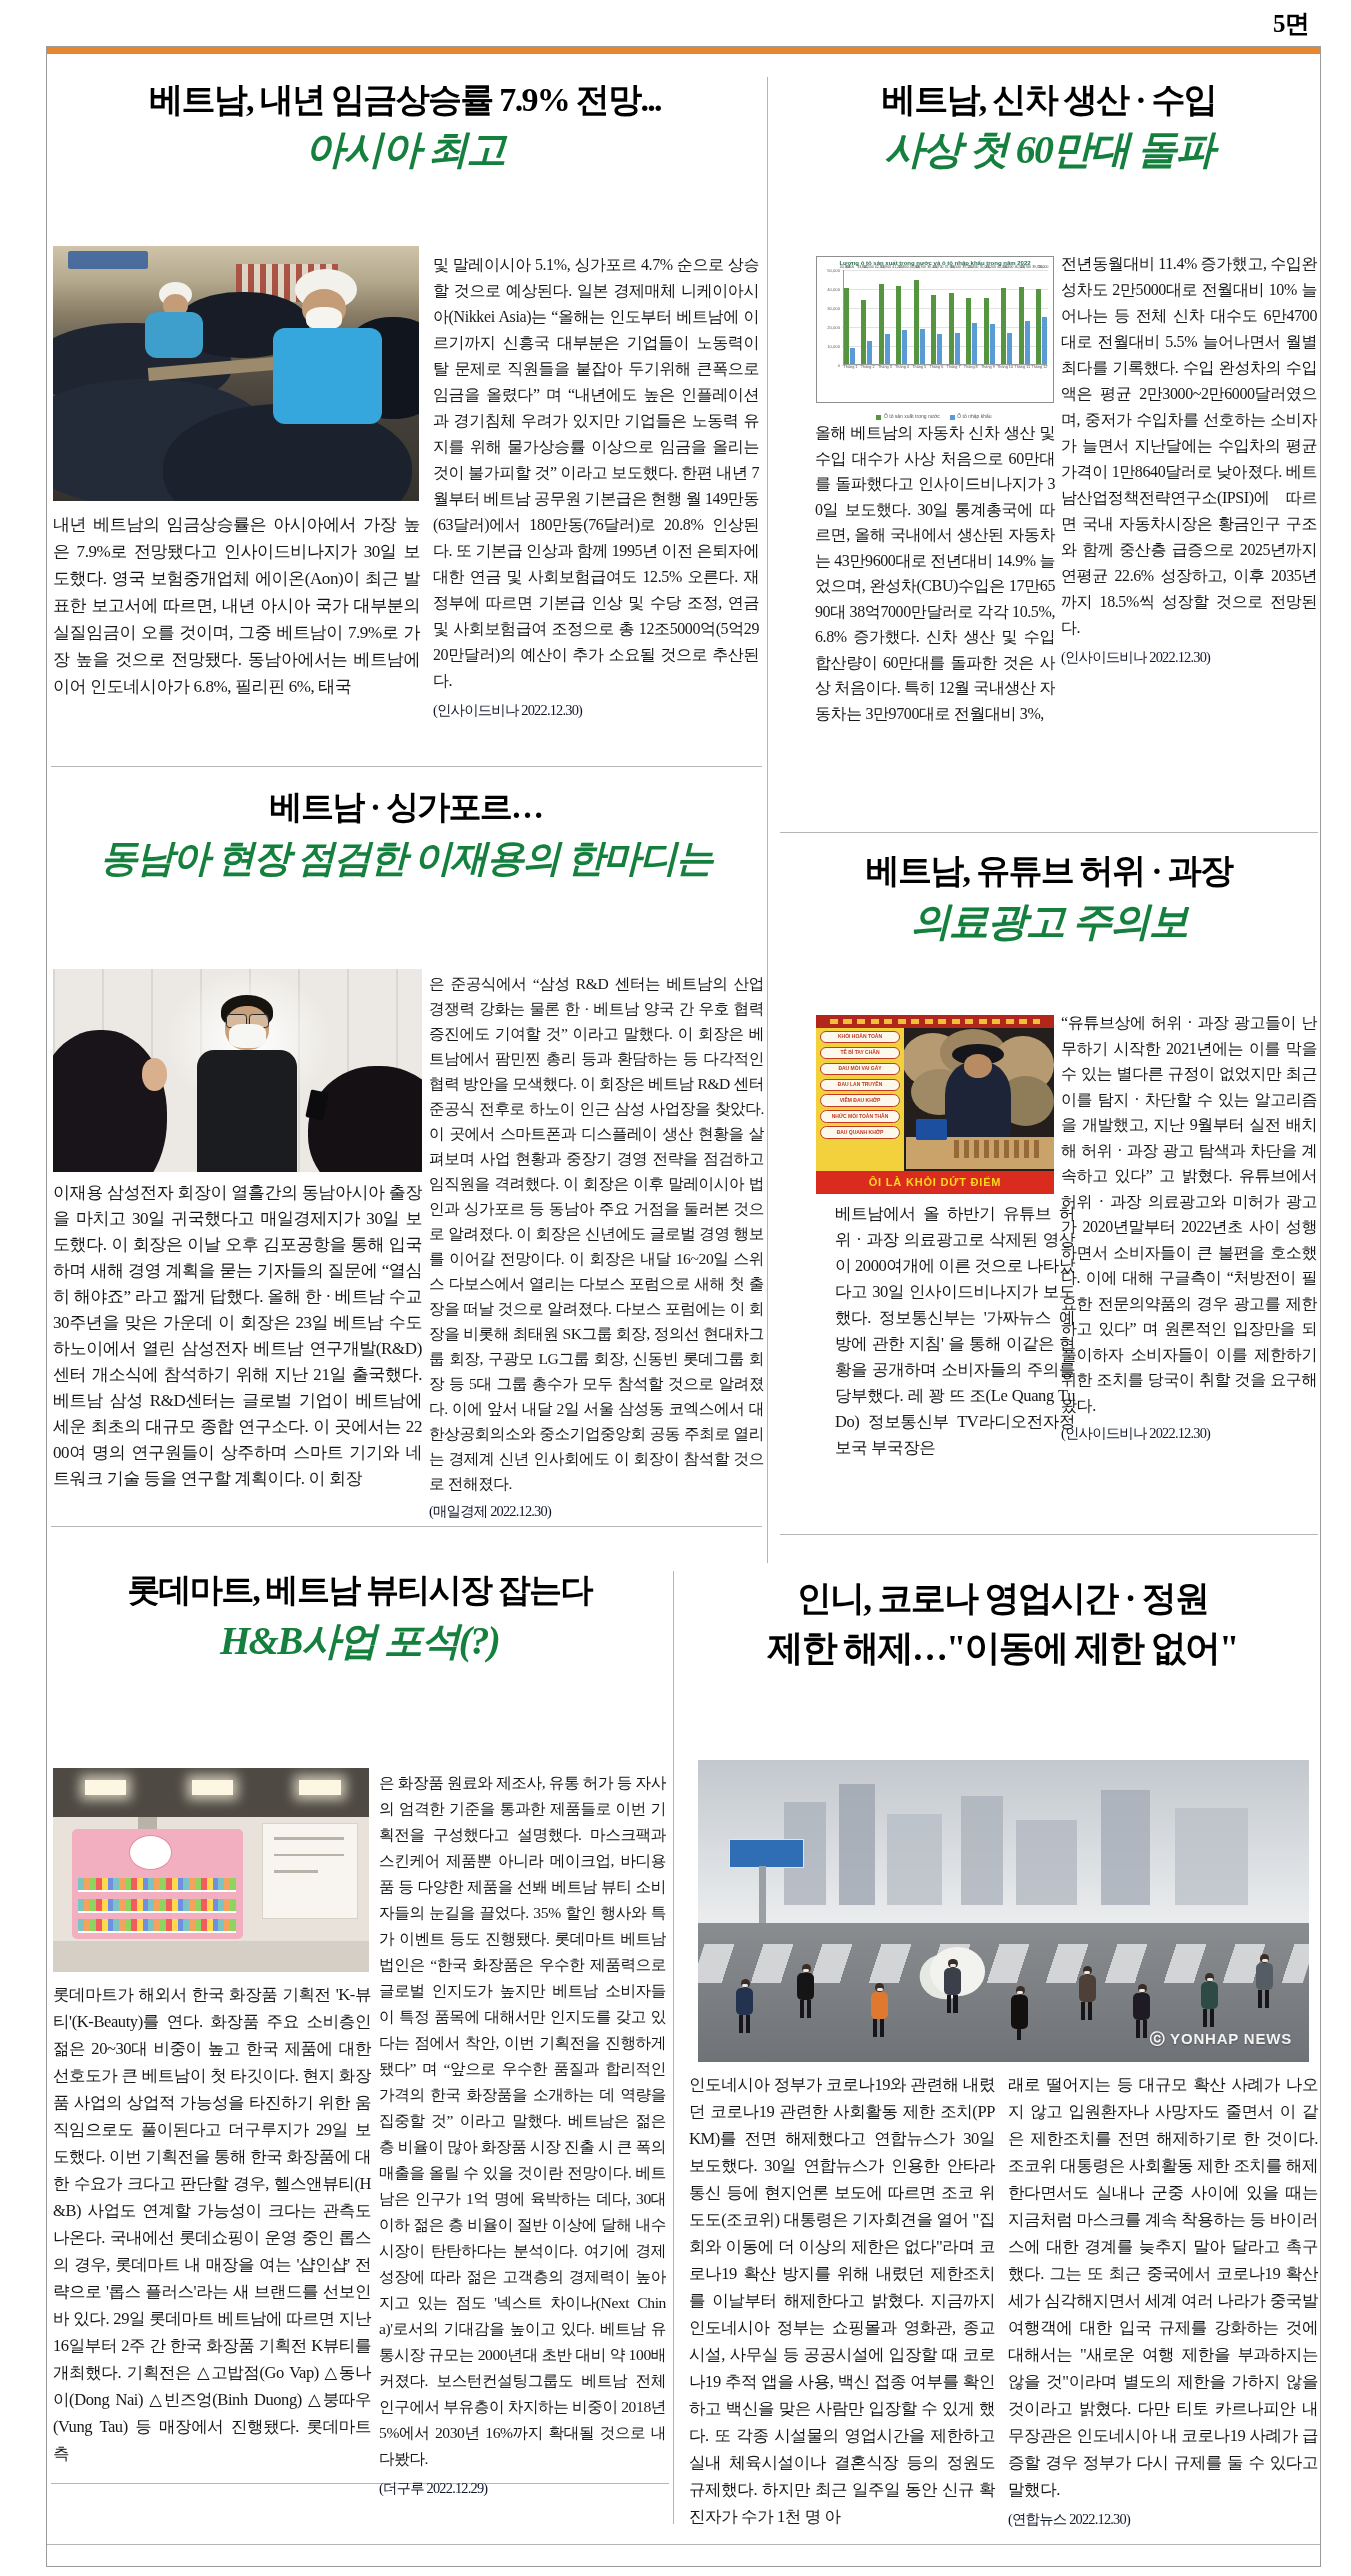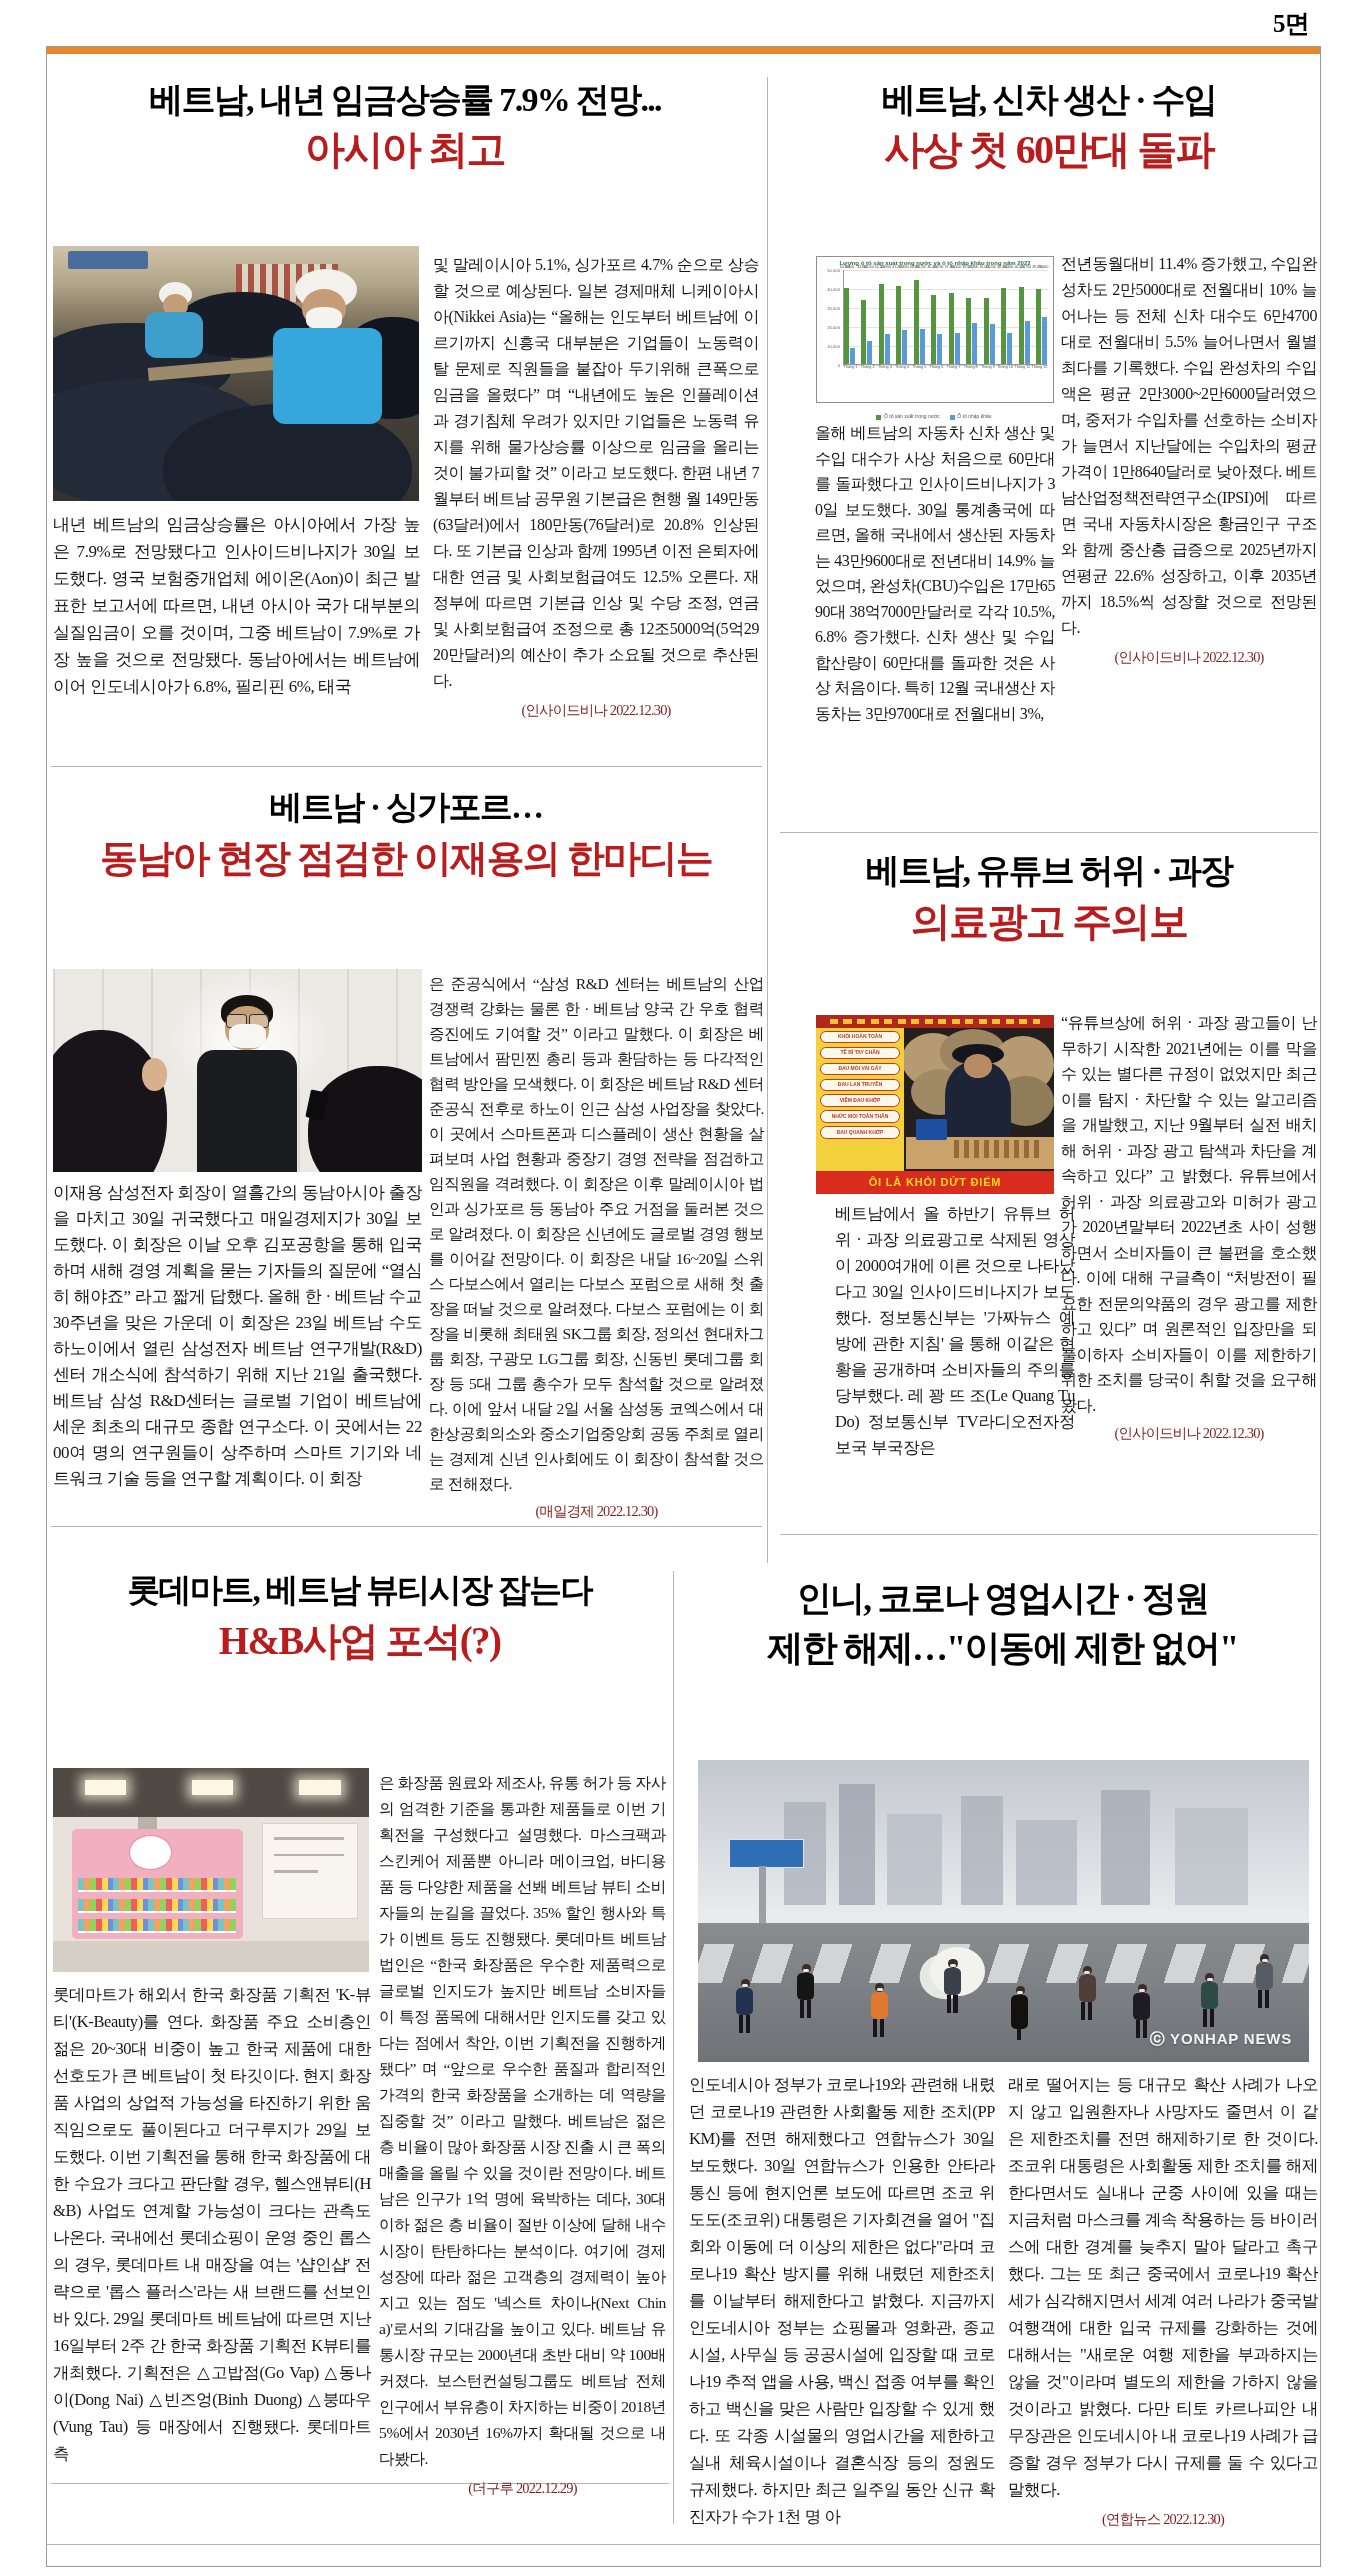--- a/index.html
+++ b/index.html
@@ -4,24 +4,24 @@
 <style>
   html,body{margin:0;padding:0;background:#ffffff;}
   body{width:1351px;height:2576px;position:relative;font-family:"Liberation Serif","DejaVu Serif",serif;color:#111;}
   .sheet{position:absolute;left:0;top:0;width:1351px;height:2576px;background:#fff;overflow:hidden;}
   .pagenum{position:absolute;top:6.8px;right:42px;font-size:25px;font-weight:900;letter-spacing:-0.8px;color:#000;}
   .frame{position:absolute;left:46px;top:46px;width:1273px;height:2519px;border:0.8px solid #9a9a9a;background:#fff;}
   .topbar{position:absolute;left:0;top:0;width:100%;height:6.8px;}
   .vrule{position:absolute;width:0.8px;background:#b5b5b5;}
   .hrule{position:absolute;height:0.8px;background:#b5b5b5;}
   .hl1{position:absolute;text-align:center;font-weight:700;letter-spacing:-1.7px;color:#000;line-height:1.12;}
-  .hl2{position:absolute;text-align:center;font-weight:900;letter-spacing:-1.7px;color:#b91c1c;line-height:1.1;}
+  .hl2{position:absolute;text-align:center;font-weight:900;letter-spacing:-1.7px;color:#15803d;line-height:1.1;font-style:italic;}
   .col{position:absolute;text-align:justify;word-break:break-all;color:#171717;letter-spacing:-0.4px;}
   .col p{margin:0;}
-  .attr{text-align:center;font-size:14.4px;letter-spacing:-0.8px;color:#7f1d1d;margin-top:3.4px;}
+  .attr{text-align:left;font-size:14.4px;letter-spacing:-0.8px;color:#0f172a;margin-top:3.4px;}
   .photo{position:absolute;overflow:hidden;background:#888;}
   
   .ph1{background:linear-gradient(180deg,#cfc3aa 0%,#b3a78c 14%,#8b7f68 26%,#5d564a 42%,#46413a 62%,#35322e 100%);}
   .ph1 .stripe{position:absolute;left:50%;top:7%;width:28%;height:15%;background:repeating-linear-gradient(90deg,#a84438 0 6px,#e3dccd 6px 12px);opacity:.85;}
   .ph1 .rail{position:absolute;left:4%;top:2%;width:22%;height:7%;background:#2c5a9e;opacity:.8;border-radius:2.5px;}
   .ph1 .pile{position:absolute;border-radius:48%;}
   .ph1 .table{position:absolute;left:26%;top:45%;width:44%;height:5%;background:#9b8a6c;transform:rotate(-5deg);}
   .ph1 .head{position:absolute;border-radius:50%;background:#c59c78;}
   .ph1 .cap{position:absolute;border-radius:50%;background:#f2f1ec;}
   .ph1 .mask{position:absolute;border-radius:40%;background:#f5f4ef;}

